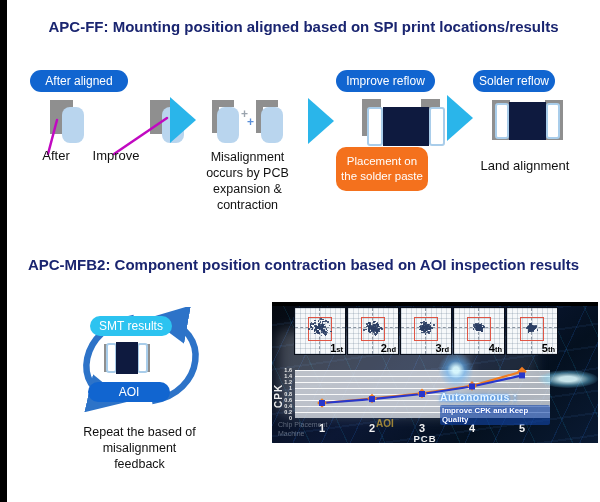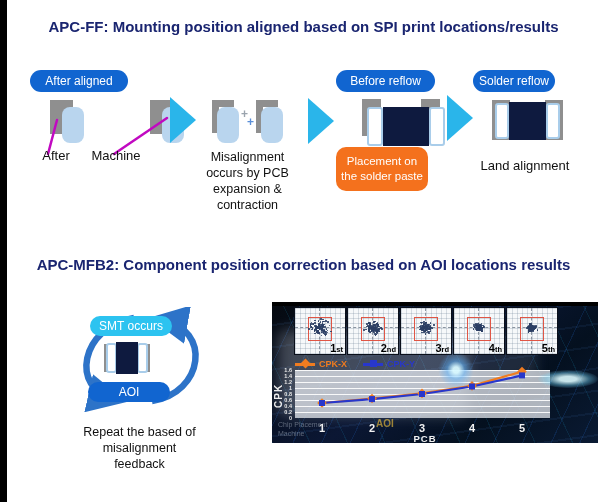--- a/index.html
+++ b/index.html
@@ -82,34 +82,34 @@
   #bgt2{left:104px;top:116px;font-size:10px;font-weight:bold;color:rgba(250,200,60,.6);filter:blur(.4px)}
 </style>
 </head>
 <body>
 
 <div class="leftbar"></div>
 
 <div class="sec-title" style="top:18px">APC-FF: Mounting position aligned based on SPI print locations/results</div>
 
 <div class="badge" style="left:30px;top:70px;width:98px">After aligned</div>
-<div class="badge" style="left:336px;top:70px;width:99px">Before reflow</div>
+<div class="badge" style="left:336px;top:70px;width:99px">Improve reflow</div>
 <div class="badge" style="left:473px;top:70px;width:82px">Solder reflow</div>
 
 <div>
   <div class="gray" style="left:50px;top:100px;width:23px;height:34px"></div>
   <div class="solder" style="left:62px;top:107px"></div>
   <div class="gray" style="left:150px;top:100px;width:23px;height:34px"></div>
   <div class="solder" style="left:162px;top:107px"></div>
   <svg id="pointers" style="position:absolute;left:40px;top:108px" width="140" height="50">
     <line x1="17" y1="12" x2="8" y2="46" stroke="#c109c1" stroke-width="2.5" stroke-linecap="round"></line>
     <line x1="127" y1="10" x2="74" y2="46" stroke="#c109c1" stroke-width="2.5" stroke-linecap="round"></line>
   </svg>
   <div class="lab" style="left:28px;top:148px;width:56px">After</div>
-  <div class="lab" style="left:88px;top:148px;width:56px">Machine</div>
+  <div class="lab" style="left:88px;top:148px;width:56px">Improve</div>
 </div>
 
 <div class="tri" style="left:170px;top:97px"></div>
 
 <div>
   <div class="gray" style="left:212px;top:100px;width:7px;height:33px"></div>
   <div class="gray" style="left:212px;top:100px;width:22px;height:7px"></div>
   <div class="solder" style="left:217px;top:107px"></div>
   <div class="gray" style="left:256px;top:100px;width:7px;height:33px"></div>
   <div class="gray" style="left:256px;top:100px;width:22px;height:7px"></div>
@@ -138,39 +138,39 @@
 
 <div>
   <div class="gray" style="left:492px;top:100px;width:18px;height:40px"></div>
   <div class="gray" style="left:545px;top:100px;width:18px;height:40px"></div>
   <div class="cap" style="left:495px;top:103px;width:14px;height:36px"></div>
   <div class="cap" style="left:546px;top:103px;width:14px;height:36px"></div>
   <div class="bodyc" style="left:509px;top:102px;width:37px;height:38px"></div>
 </div>
 <div class="lab" style="left:460px;top:158px;width:130px">Land alignment</div>
 
-<div class="sec-title" style="top:256px">APC-MFB2: Component position correction based on AOI locations results</div>
+<div class="sec-title" style="top:256px">APC-MFB2: Component position contraction based on AOI inspection results</div>
 
 <svg style="position:absolute;left:62px;top:307px" width="155" height="105">
   <defs>
     <marker id="ah" orient="auto" markerWidth="6" markerHeight="6" refX="4" refY="3">
       <path d="M0,0 L6,3 L0,6 z" fill="#2d73c8"></path>
     </marker>
   </defs>
   <path d="M 72 11 C 18 20, 8 82, 52 92" fill="none" stroke="#2d73c8" stroke-width="6.5" marker-end="url(#ah)"></path>
   <path d="M 90 94 C 142 86, 150 22, 100 13" fill="none" stroke="#2d73c8" stroke-width="6.5" marker-end="url(#ah)"></path>
 </svg>
 <div>
   <div class="gray" style="left:104px;top:344px;width:11px;height:28px"></div>
   <div class="gray" style="left:139px;top:344px;width:11px;height:28px"></div>
   <div class="cap" style="left:106px;top:343px;width:11px;height:30px"></div>
   <div class="cap" style="left:137px;top:343px;width:11px;height:30px"></div>
   <div class="bodyc" style="left:116px;top:342px;width:22px;height:32px"></div>
 </div>
-<div class="pill" style="left:90px;top:316px;background:#2cc3f0">SMT occurs</div>
+<div class="pill" style="left:90px;top:316px;background:#2cc3f0">SMT results</div>
 <div class="pill" style="left:88px;top:382px;background:#1165d0">AOI</div>
 <div class="caption" style="left:57px;top:424px;width:165px">Repeat the based of
 misalignment
 feedback</div>
 
 <div id="photo">
   <div class="blob"></div>
   <div class="blob2"></div>
   <div class="bgtext" id="bgt1">Chip Placement
 Machine</div>
@@ -777,34 +777,20 @@
         <i style="left: 20.0033px; top: 18.0164px;"></i>
         <i style="left: 22.1179px; top: 17.7455px;"></i>
         <i style="left: 22.891px; top: 17.9916px;"></i>
         <i style="left: 20.6769px; top: 18.3792px;"></i>
         <i style="left: 22.8417px; top: 20.0816px;"></i>
         <i style="left: 26.5548px; top: 19.1846px;"></i>
         <i style="left: 22.6579px; top: 19.2137px;"></i>
       </div>
     </div>
 
-  <div class="leg">
-    <div class="leg-item">
-      <span class="leg-line" style="background: rgb(240, 124, 32);">
-          <span class="leg-marker" style="background: rgb(240, 124, 32); transform: rotate(45deg);"></span>
-        </span>
-      <span class="leg-label" style="color: rgb(240, 124, 32);">CPK-X</span>
-    </div>
-    <div class="leg-item">
-      <span class="leg-line" style="background: rgb(40, 55, 204);">
-          <span class="leg-marker" style="background: rgb(40, 55, 204);"></span>
-        </span>
-      <span class="leg-label" style="color: rgb(40, 55, 204);">CPK-Y</span>
-    </div>
-  </div>
 
   <div class="overlay"></div>
   <div id="axes">
     <div class="cpk">CPK</div>
     <div class="pcb">PCB</div>
   <span class="ytick" style="top: 113px;">0</span>
       <span class="ytick" style="top: 107px;">0.2</span>
       <span class="ytick" style="top: 101px;">0.4</span>
       <span class="ytick" style="top: 95px;">0.6</span>
       <span class="ytick" style="top: 89px;">0.8</span>
@@ -826,16 +812,20 @@
       <rect x="-3.4" y="-3.4" width="6.8" height="6.8" fill="#f07c20" transform="translate(150,91.4) rotate(45)"></rect>
       <rect x="-3.4" y="-3.4" width="6.8" height="6.8" fill="#f07c20" transform="translate(200,83.9) rotate(45)"></rect>
       <rect x="-3.4" y="-3.4" width="6.8" height="6.8" fill="#f07c20" transform="translate(250,69.5) rotate(45)"></rect>
       <rect x="47" y="98" width="6" height="6" fill="#2837cc"></rect>
       <rect x="97" y="94.1" width="6" height="6" fill="#2837cc"></rect>
       <rect x="147" y="89" width="6" height="6" fill="#2837cc"></rect>
       <rect x="197" y="81.5" width="6" height="6" fill="#2837cc"></rect>
       <rect x="247" y="70.4" width="6" height="6" fill="#2837cc"></rect>
     </svg>
 
+  <div class="anno">
+    <div class="anno-t">Autonomous :</div>
+    <div class="anno-b">Improve CPK and Keep Quality</div>
+  </div>
 
   <div class="glow" id="glow1"></div>
   <div class="glow" id="glow2"></div>
 </div>
 
 </body></html>

